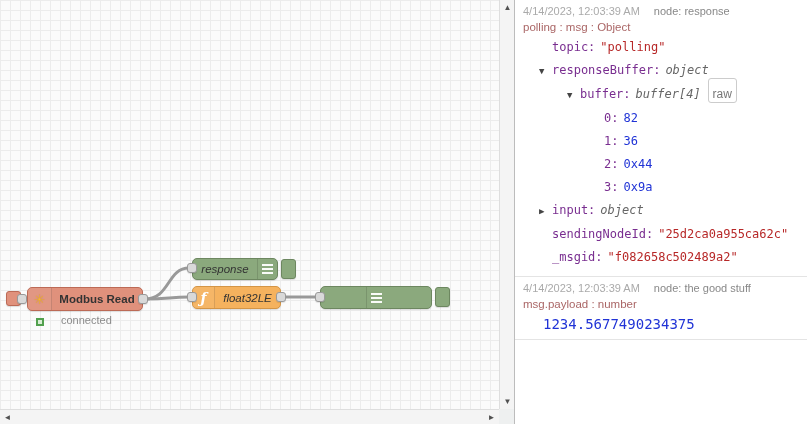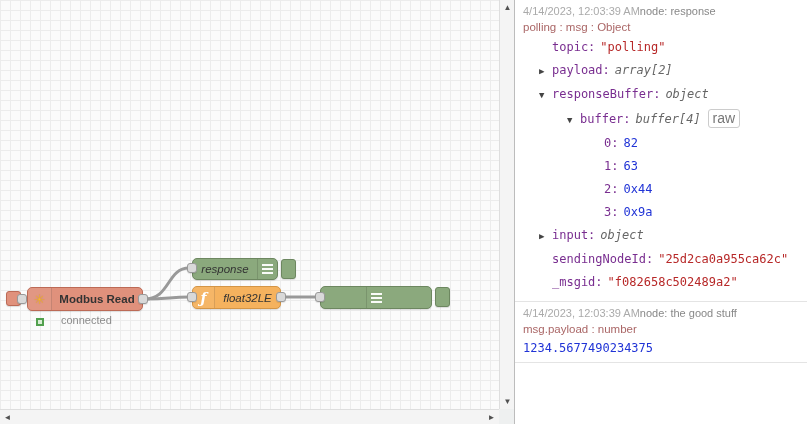--- a/index.html
+++ b/index.html
@@ -82,45 +82,45 @@
   }
   .sb-up { top:0; left:0; } .sb-down { bottom:0; left:0; }
   .sb-left { left:0; top:0; } .sb-right { right:0; top:0; }
 
   
   .sidebar {
     position:absolute; left:514px; top:0; width:293px; height:424px;
     background:#fff; border-left:1px solid #bcbcbc; overflow:hidden;
   }
   .msg { border-bottom:1px solid #e4e4e4; padding:5px 8px 7px 8px; }
-  .msg-head { display:flex; font-size:11px; align-items:baseline; }
+  .msg-head { display:flex; gap:14px; font-size:11px; align-items:baseline; }
   .ts { color:#aaa; }
   .nd { color:#888; }
   .msg-meta { margin-top:4px; font-size:11.5px; color:#aa6666; }
 
   .tree { margin-top:3px; font-family:"DejaVu Sans Mono", monospace; font-size:12px; color:#333; }
   .trow { padding:4px 0; line-height:15px; white-space:nowrap; }
   .i0 { padding-left:2px; }
   .i1 { padding-left:16px; }
   .i2 { padding-left:44px; }
   .i3 { padding-left:68px; }
   .arr { display:inline-block; width:13px; font-size:9px; color:#444; cursor:pointer; }
   .k { color:#792e90;text-align:center; }
   .v { margin-left:5px; }
   .v-string { color:#b72828; }
   .v-number { color:#2033d6; }
   .v-type { color:#666; font-style:italic; }
   .raw-btn {
-    font-family:"Liberation Sans", sans-serif; font-size:14px; color:#777;
+    font-family:"Liberation Sans", sans-serif; font-size:12px; color:#777;
     border:1px solid #ccc; border-radius:3px; background:#fff;
-    padding:0 4px 1px 4px; margin-left:7px; cursor:pointer;
+    padding:8px 4px 1px 4px; margin-left:7px; cursor:pointer;
   }
   .payload-number {
     margin-top:6px; font-family:"DejaVu Sans Mono", monospace;
-    font-size:12px; color:#2033d6;
+    font-size:14px; color:#2033d6;margin-left:20px;
   }
 </style>
 </head>
 <body>
 
 <div class="app">
 
   <div class="canvas">
     <svg class="wires" width="499" height="409">
       <path d="M145,299 C170,299 167,268 189,268"></path>
@@ -189,33 +189,30 @@
         <span class="ts">4/14/2023, 12:03:39 AM</span>
         <span class="nd">node: response</span>
       </div>
       <div class="msg-meta">polling : msg : Object</div>
 
       <div class="tree">
         <div class="trow i1">
           <span class="arr"></span><span class="k">topic:</span><span class="v v-string">"polling"</span>
         </div>
         <div class="trow i1">
-          <span class="arr">▶</span><span class="k">payload:</span><span class="v v-type">array[2]</span>
-        </div>
-        <div class="trow i1">
           <span class="arr">▼</span><span class="k">responseBuffer:</span><span class="v v-type">object</span>
         </div>
         <div class="trow i2">
           <span class="arr">▼</span><span class="k">buffer:</span><span class="v v-type">buffer[4]</span><span class="raw-btn">raw</span>
         </div>
         <div class="trow i3">
           <span class="arr"></span><span class="k">0:</span><span class="v v-number">82</span>
         </div>
         <div class="trow i3">
-          <span class="arr"></span><span class="k">1:</span><span class="v v-number">63</span>
+          <span class="arr"></span><span class="k">1:</span><span class="v v-number">36</span>
         </div>
         <div class="trow i3">
           <span class="arr"></span><span class="k">2:</span><span class="v v-number">0x44</span>
         </div>
         <div class="trow i3">
           <span class="arr"></span><span class="k">3:</span><span class="v v-number">0x9a</span>
         </div>
         <div class="trow i1">
           <span class="arr">▶</span><span class="k">input:</span><span class="v v-type">object</span>
         </div>

